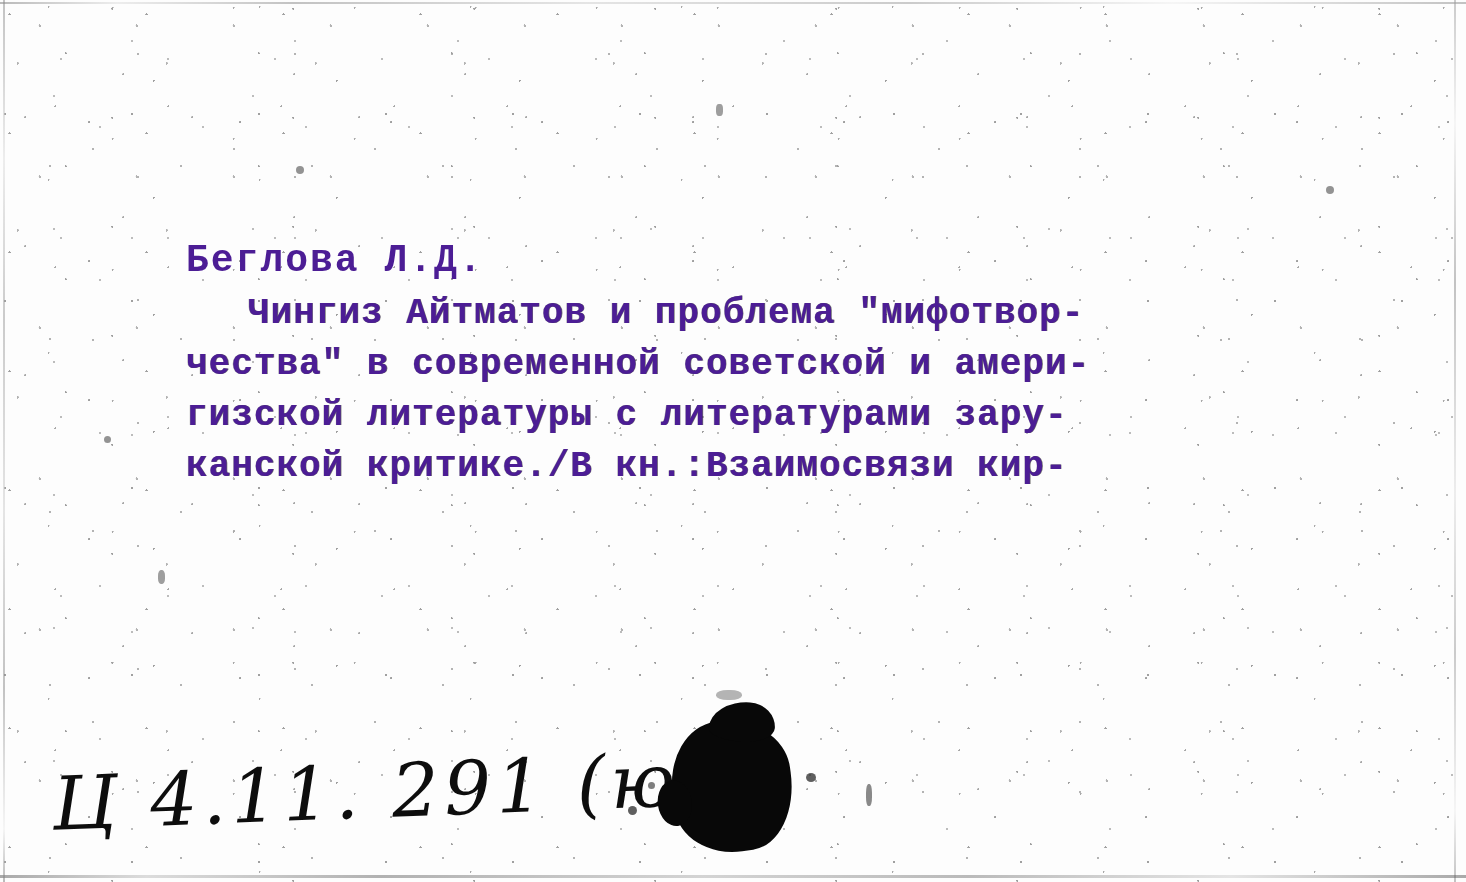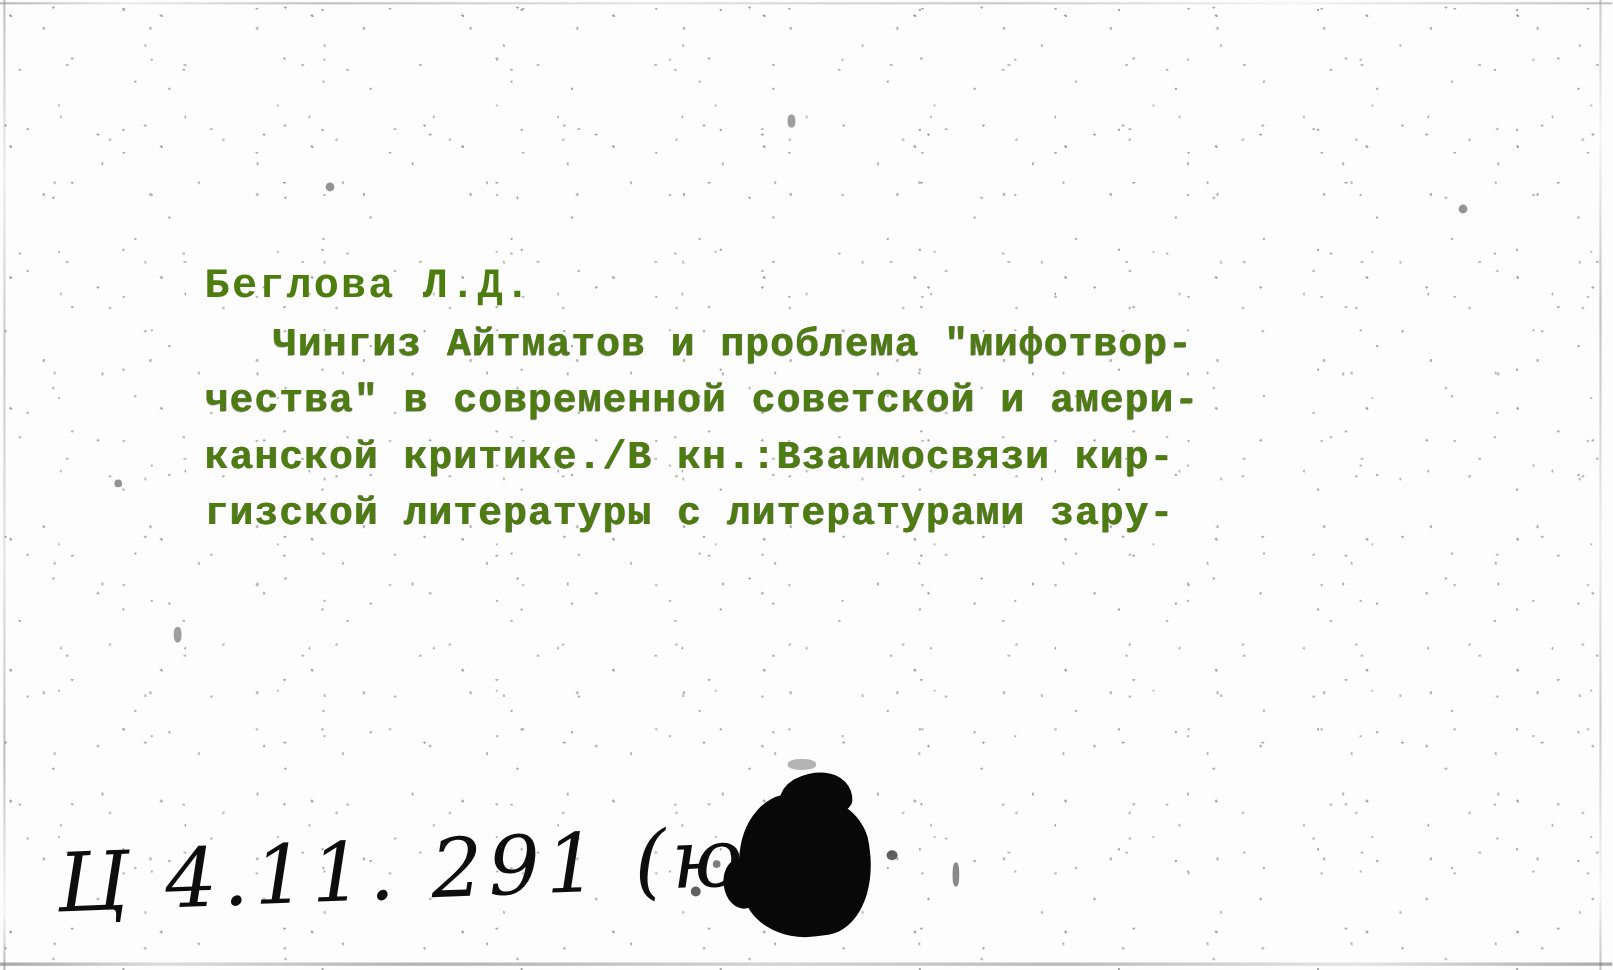--- a/index.html
+++ b/index.html
@@ -65,21 +65,21 @@
   .edge-left   { left: 3px; top: 0; width: 2px; height: 100%;
                  background: linear-gradient(180deg,#888 0%,#ddd 18%,#999 36%,#ccc 58%,#888 78%,#eee 94%,#777 100%); }
 
   .typed {
     position: absolute;
     left: 186px;
     top: 238px;
     width: 1230px;
     font-family: "Liberation Mono", monospace;
     font-weight: 700;
-    color: #4d7c0f;
+    color: #4c1d95;
     letter-spacing: 1.2px;
   }
   .author {
     font-size: 38px;
     line-height: 46px;
     margin-bottom: 4px;
     letter-spacing: 2.0px;
   }
   .body-lines {
     font-size: 36px;
@@ -165,22 +165,22 @@
   <div class="edge edge-top"></div>
   <div class="edge edge-right"></div>
   <div class="edge edge-bottom"></div>
   <div class="edge edge-left"></div>
 
   <div class="typed">
     <div class="author">Беглова Л.Д.</div>
     <div class="body-lines">
       <span class="ln indent">Чингиз Айтматов и проблема "мифотвор-</span>
       <span class="ln">чества" в современной советской и амери-</span>
+      <span class="ln">гизской литературы с литературами зару-</span>
       <span class="ln">канской критике./В кн.:Взаимосвязи кир-</span>
-      <span class="ln">гизской литературы с литературами зару-</span>
     </div>
   </div>
 
   <div class="handwriting">Ц 4.11. 291 (ю)</div>
 
   <div class="blot"></div>
 
   <div class="smudge dot-a"></div>
   <div class="smudge dot-b"></div>
   <div class="smudge dot-c"></div>

